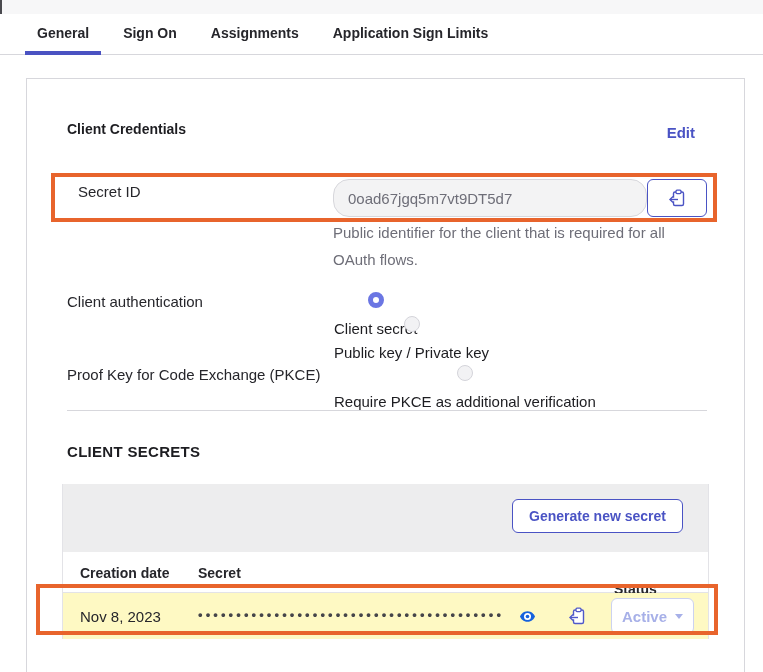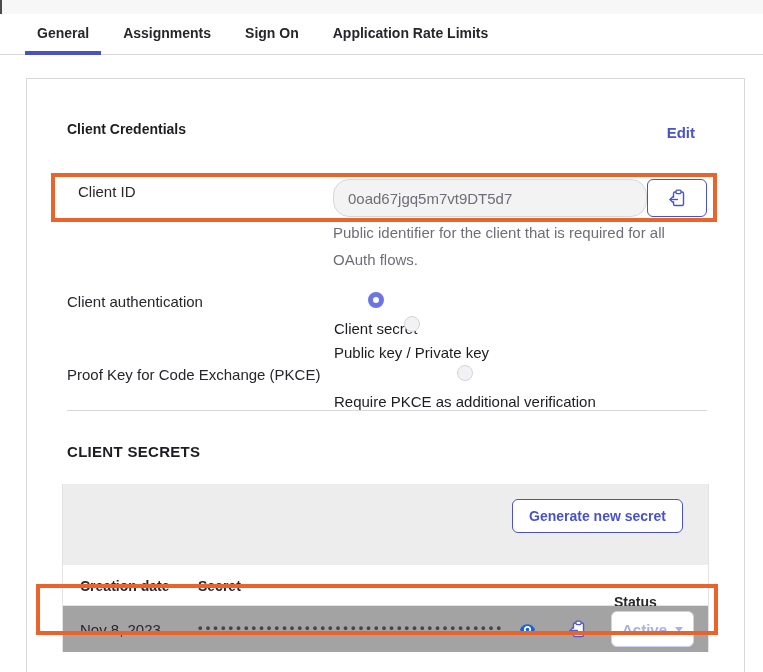--- a/index.html
+++ b/index.html
@@ -28,26 +28,26 @@
   .choice-row{position:absolute;left:307px;display:flex;align-items:center;gap:12px;flex-direction:column;}
   .choice-row .opt-label{font-size:15px;color:#1d1d21;}
   .radio{width:16px;height:16px;border-radius:50%;box-sizing:border-box;flex:0 0 16px;}
   .radio.on{background:#fff;border:5px solid #6b76e3;}
   .radio.off{background:#f2f2f4;border:1px solid #d4d4da;}
   .checkbox{width:16px;height:16px;border-radius:50%;background:#f2f2f4;border:1px solid #d4d4da;box-sizing:border-box;flex:0 0 16px;}
   .divider{position:absolute;left:40px;top:331px;width:640px;height:1px;background:#d7d7dc;}
   .secrets-title{position:absolute;left:40px;top:364px;font-size:15px;font-weight:700;letter-spacing:.3px;color:#1d1d21;margin:0;}
   
   .table{position:absolute;left:35px;top:405px;width:647px;border-left:1px solid #e3e3e7;border-right:1px solid #e3e3e7;box-sizing:border-box;}
-  .table-toolbar{position:relative;height:81px;background:#ededee;}
+  .table-toolbar{position:relative;height:68px;background:#ededee;}
   .generate-btn{position:absolute;right:25px;top:15px;height:34px;padding:0 16px;background:#fff;border:1px solid #4a53c4;border-radius:6px;color:#4a53c4;font-size:14px;font-weight:700;font-family:"Liberation Sans",sans-serif;cursor:pointer;}
   .thead{position:relative;height:40px;background:#fff;border-bottom:1px solid #e3e3e7;}
   .th{position:absolute;top:13px;font-size:14px;font-weight:700;color:#26262b;text-align:center;}
   .th-date{left:17px;}  .th-secret{left:135px;}  .th-status{left:551px;margin-top:16px;}
-  .trow{position:relative;height:46px;background:#a3a3a3;}
+  .trow{position:relative;height:46px;background:#fef9c3;}
   .td-date{position:absolute;left:17px;top:15px;font-size:15px;color:#26262b;}
   .td-secret{position:absolute;left:135px;top:14px;width:315px;overflow:hidden;white-space:nowrap;font-size:13px;letter-spacing:3.1px;color:#45454a;font-weight:700;}
   .icon-btn{position:absolute;top:14px;width:18px;height:18px;background:none;border:none;padding:0;cursor:pointer;}
   .eye-btn{left:456px;}
   .clip-btn{left:505px;}
   .active-btn{position:absolute;left:548px;top:5px;width:83px;height:36px;background:#fff;border:1px solid #ccd2f0;border-radius:6px;box-sizing:border-box;display:flex;align-items:center;justify-content:center;cursor:pointer;color:#a7b0e8;font-size:15px;font-weight:700;font-family:"Liberation Sans",sans-serif;}
   .caret{width:0;height:0;border-left:4px solid transparent;border-right:4px solid transparent;border-top:5px solid #a7b0e8;display:inline-block;margin-left:8px;}
   
   .hl{position:absolute;border:4px solid #e8642c;box-sizing:border-box;pointer-events:none;z-index:6;}
   .hl1{left:24px;top:94px;width:666px;height:49px;}
@@ -61,36 +61,36 @@
 
   <div class="top-strip">
     <div class="edge-notch"></div>
   </div>
 
   <nav class="tabbar">
     <div class="tab active">
         <span>General</span>
       </div>
     <div class="tab">
+        <span>Sign On</span>
+      </div>
+    <div class="tab">
         <span>Assignments</span>
       </div>
     <div class="tab">
-        <span>Sign On</span>
-      </div>
-    <div class="tab">
-        <span>Application Rate Limits</span>
+        <span>Application Sign Limits</span>
       </div>
   </nav>
 
   <section class="card">
 
     <h2 class="cc-title">Client Credentials</h2>
     <a class="edit-link">Edit</a>
 
-    <div class="row-label lbl-client-id">Client ID</div>
+    <div class="row-label lbl-client-id">Secret ID</div>
 
     <div class="id-input">
       <span>0oad67jgq5m7vt9DT5d7</span>
     </div>
 
     <button class="copy-btn">
       <span>
         <svg width="18" height="18" viewBox="0 0 18 18">
           <rect x="5.5" y="3" width="10" height="13.5" rx="1.5" fill="#fff" stroke="#4a53c4" stroke-width="1.4"></rect>
           <rect x="8" y="1.2" width="5" height="3.4" rx="1" fill="#fff" stroke="#4a53c4" stroke-width="1.3"></rect>

